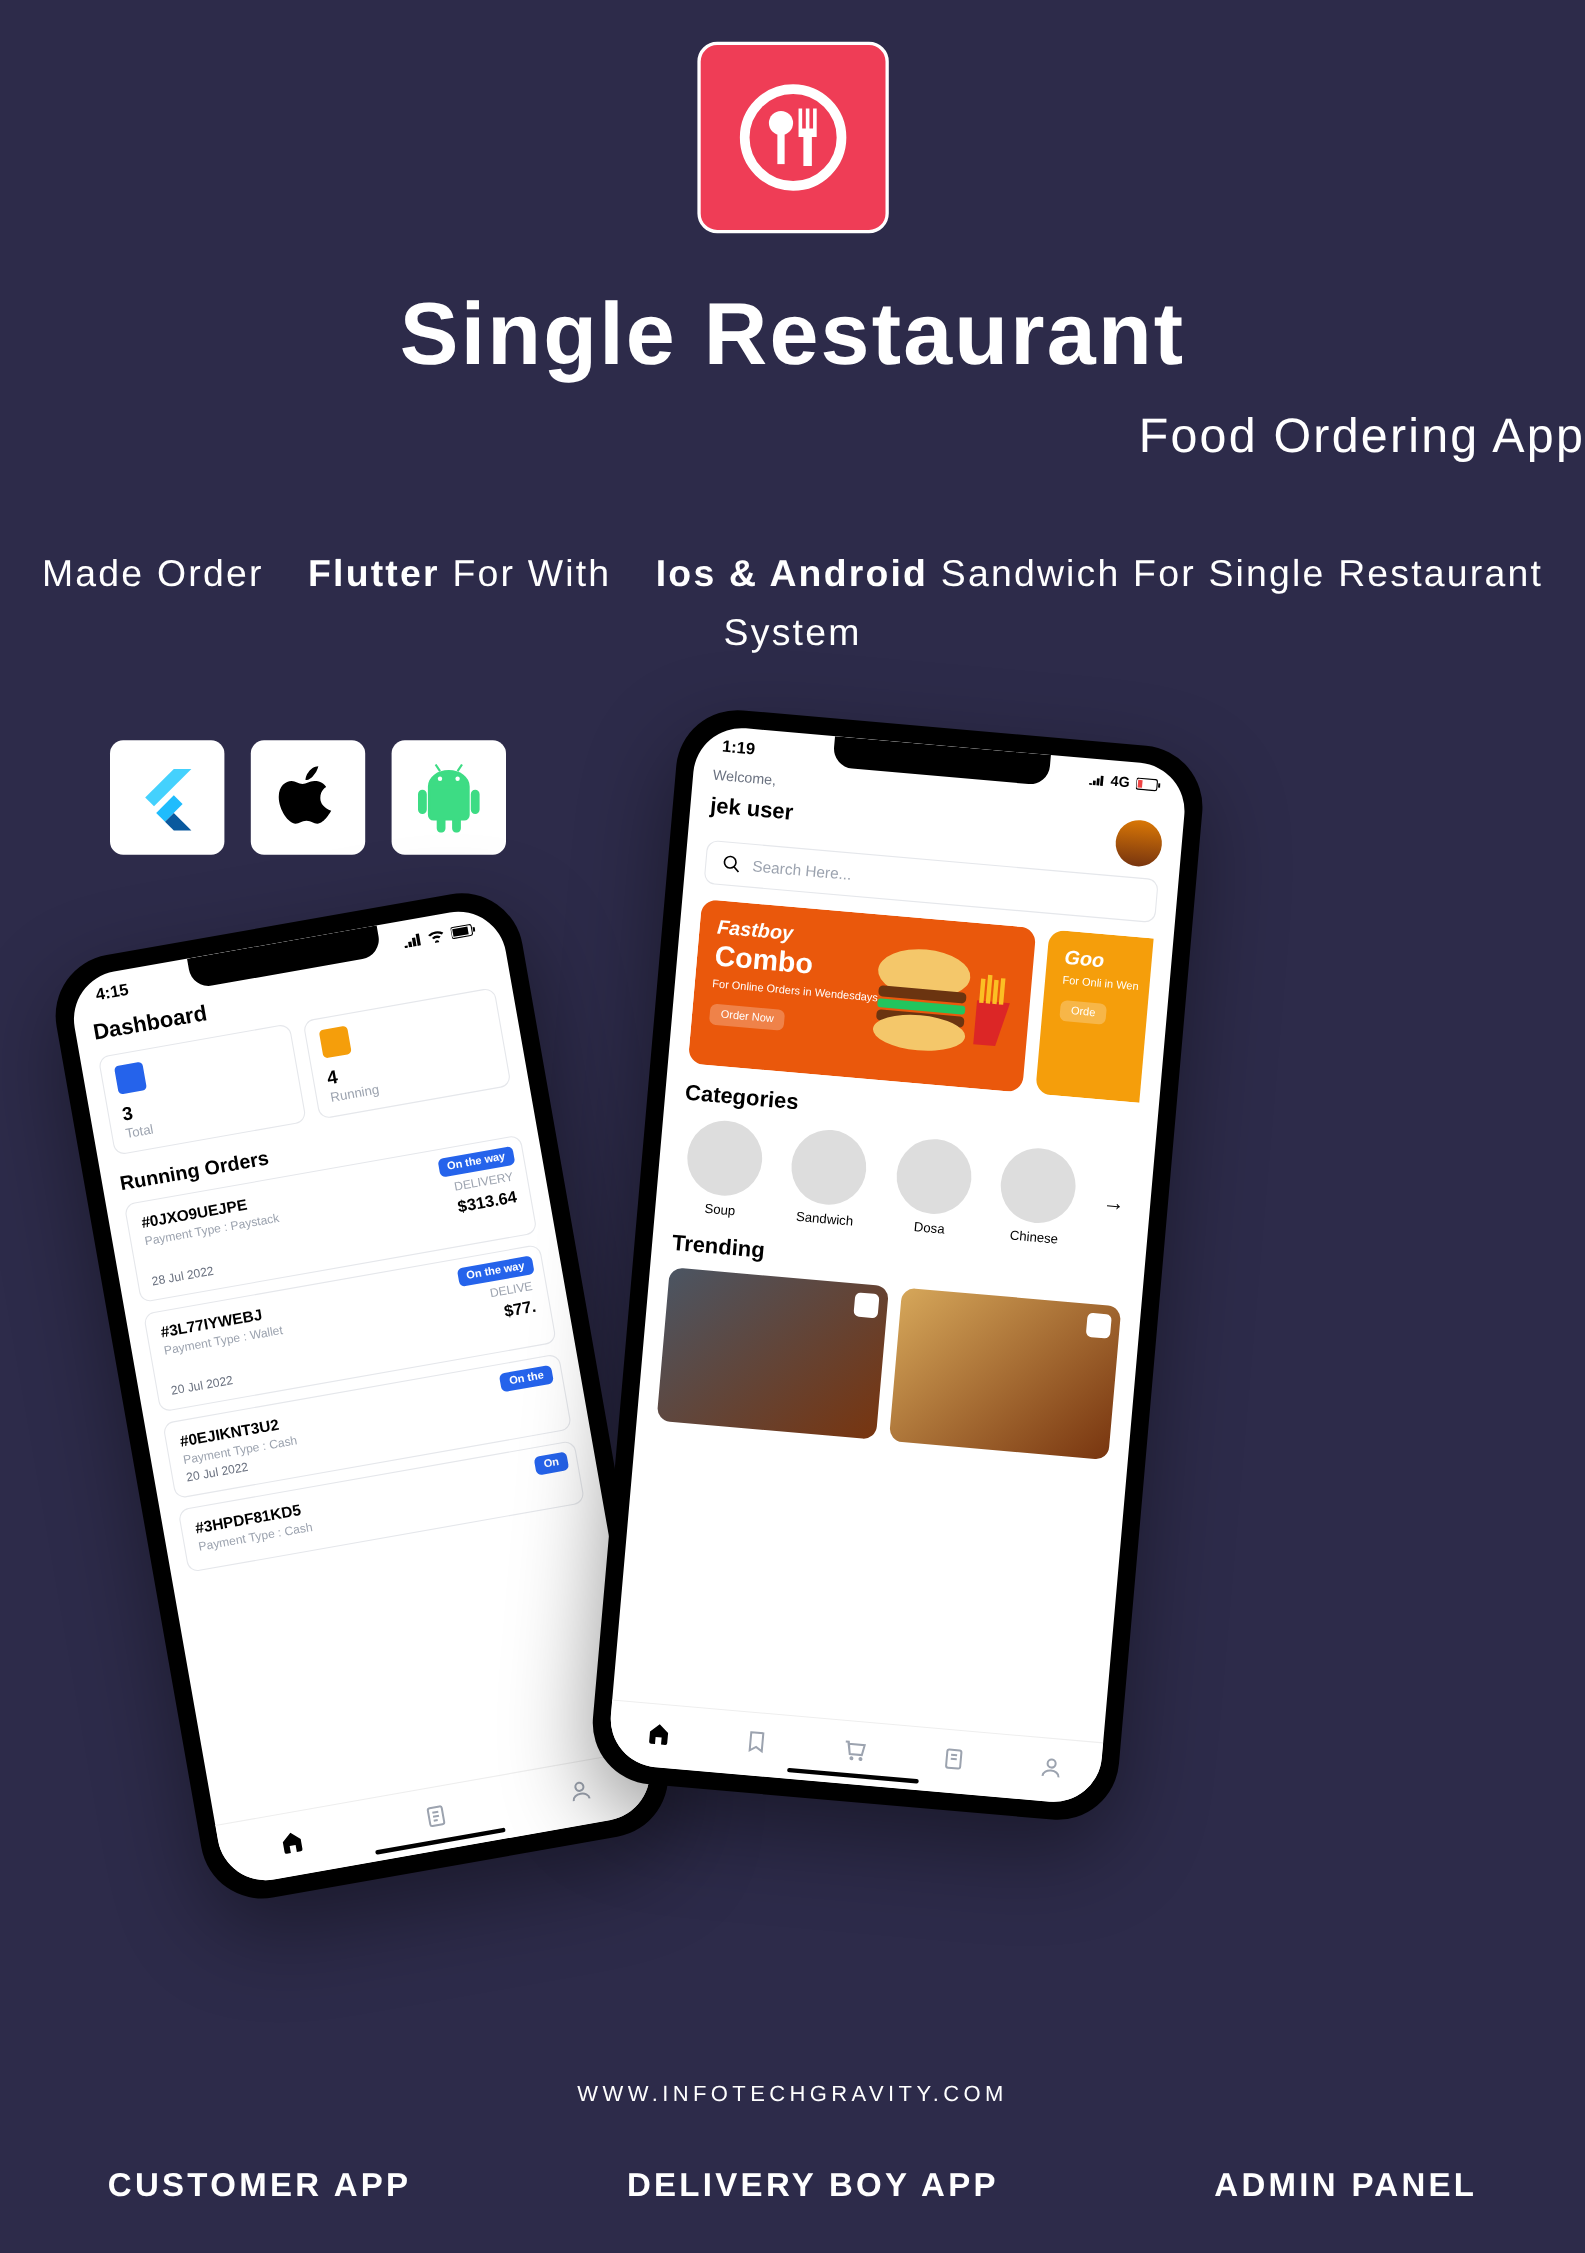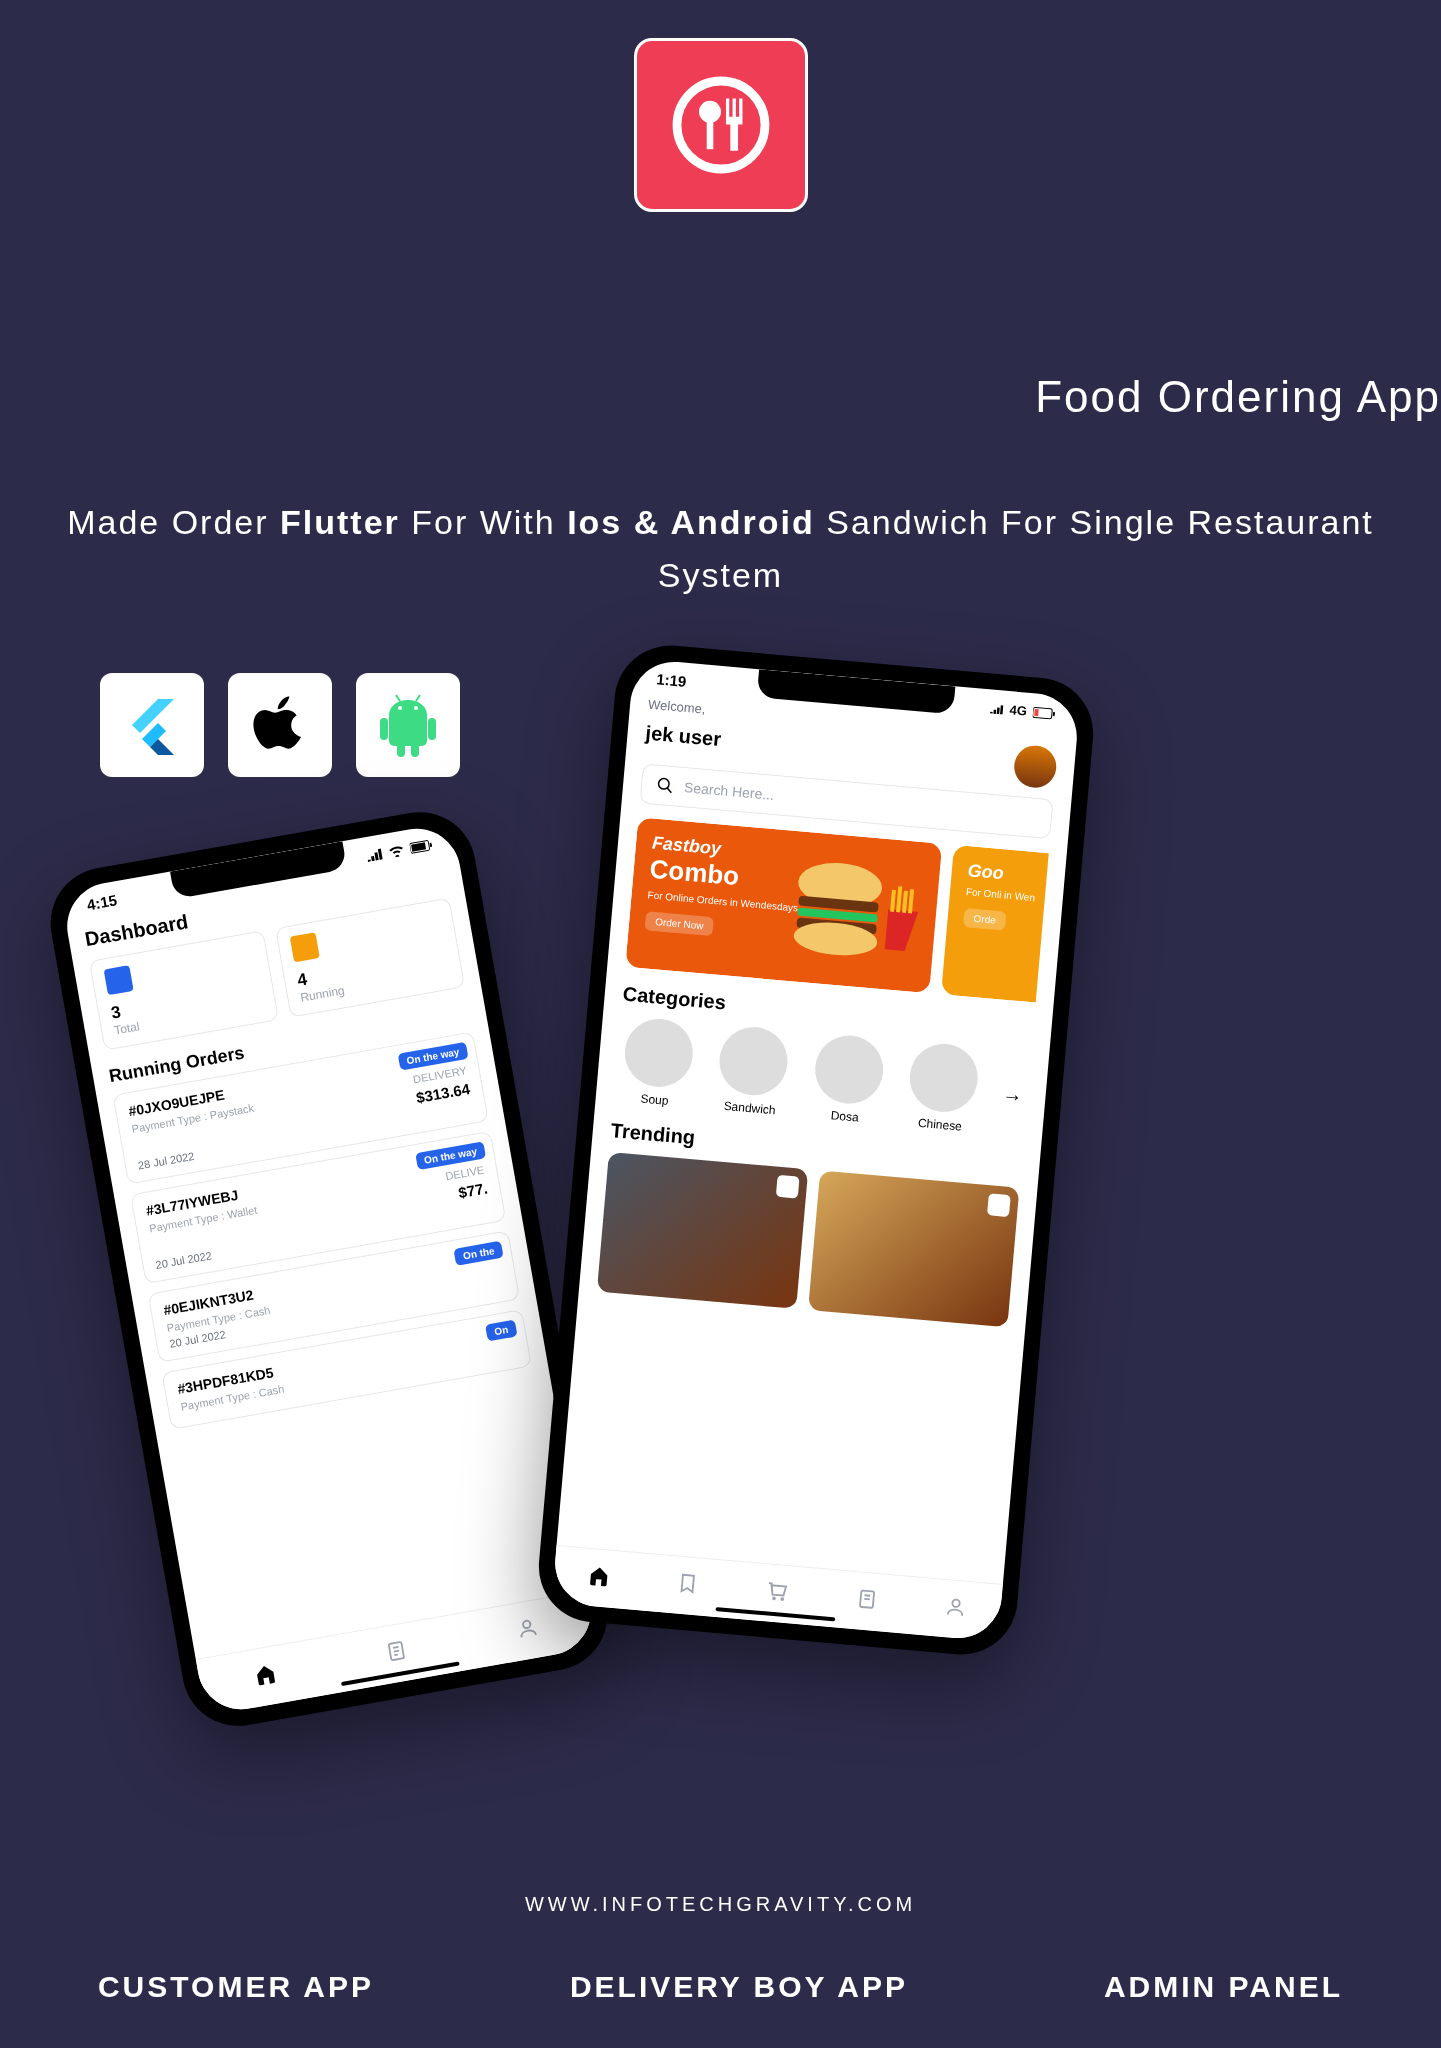--- a/index.html
+++ b/index.html
@@ -6,21 +6,21 @@
   body { background:#2d2b4a; width:1441px; height:2048px; position:relative; color:#fff; overflow:hidden; }
   .page { width:100%; height:100%; position:relative; }
 
   
   .logo-box { position:absolute; top:38px; left:50%; transform:translateX(-50%); width:174px; height:174px; background:#ef3d56; border:3px solid #fff; border-radius:18px; display:flex; align-items:center; justify-content:center; }
   .logo-box svg { width:110px; height:110px; }
 
   .title { position:absolute; top:258px; left:0; width:100%; text-align:center; font-size:80px; font-weight:800; letter-spacing:2px; }
   .subtitle { position:absolute; top:372px; left:0; width:100%; text-align:right; font-size:44px; font-weight:400; letter-spacing:2px; }
   .desc { position:absolute; top:496px; left:0; width:100%; text-align:center; font-size:34px; font-weight:300; letter-spacing:2px; line-height:1.55; }
-  .desc b { font-weight:700; }
+  .desc b { font-weight:700;margin-left:29px; }
 
   .badges { position:absolute; top:673px; left:100px; display:flex; gap:24px; }
   .badge { width:104px; height:104px; background:#fff; border-radius:12px; display:flex; align-items:center; justify-content:center; }
   .badge svg { width:64px; height:64px; }
 
   
   .phone { position:absolute; background:#000; border-radius:56px; padding:16px; box-shadow:0 30px 80px rgba(0,0,0,.4); }
   .phone-inner { background:#fff; border-radius:44px; width:100%; height:100%; position:relative; overflow:hidden; color:#000; }
   .notch { position:absolute; top:0; left:50%; transform:translateX(-50%); width:44%; height:28px; background:#000; border-radius:0 0 18px 18px; z-index:5; }
   .statusbar { display:flex; justify-content:space-between; padding:10px 24px 4px; font-size:15px; font-weight:600; }
@@ -95,20 +95,21 @@
 
   <div class="logo-box">
     <svg viewBox="0 0 100 100">
       <circle cx="50" cy="50" r="40" fill="none" stroke="#fff" stroke-width="8"></circle>
       <circle cx="40" cy="38" r="10" fill="#fff"></circle>
       <rect x="37" y="46" width="6" height="26" fill="#fff"></rect>
       <path d="M56 26 v18 M62 26 v18 M68 26 v18 M56 44 h12 v4 h-4 v24 h-4 v-24 h-4 z" stroke="#fff" stroke-width="3" fill="#fff"></path>
     </svg>
   </div>
 
+  <div class="title">Single Restaurant</div>
   <div class="subtitle">Food Ordering App</div>
   <div class="desc">
     <span>Made Order </span><b>Flutter</b><span> For With </span><b>Ios &amp; Android</b><span> Sandwich For Single Restaurant System</span>
   </div>
 
   <div class="badges">
     <div class="badge">
       <svg viewBox="0 0 64 64">
           <path d="M38 6 L12 32 l8 8 L54 6 Z" fill="#44d1fd"></path>
           <path d="M38 30 L22 46 l8 8 16-16 Z" fill="#1fbcfd"></path>

